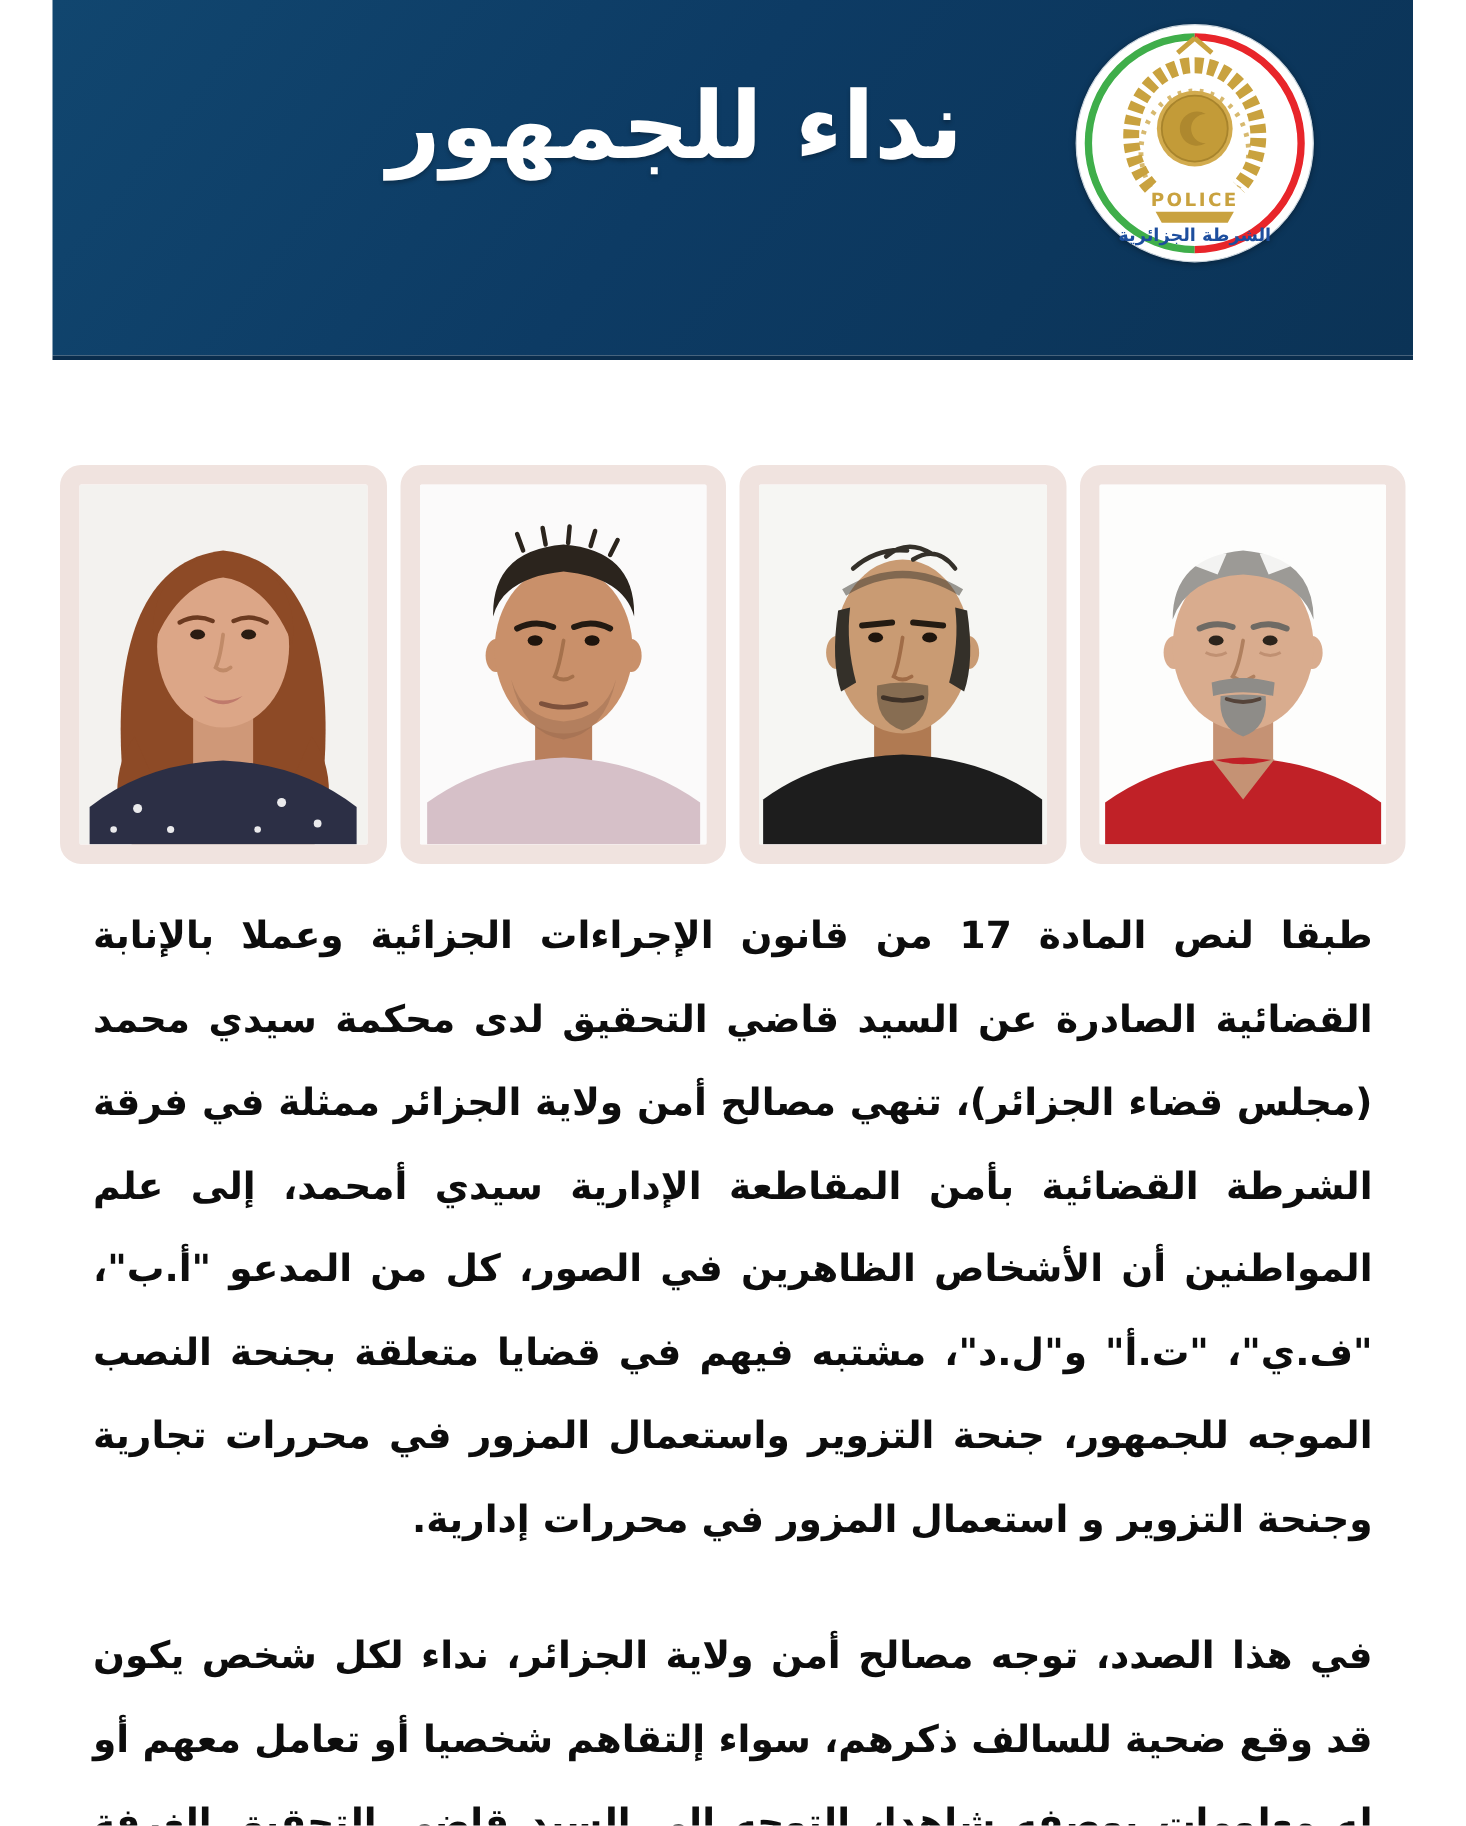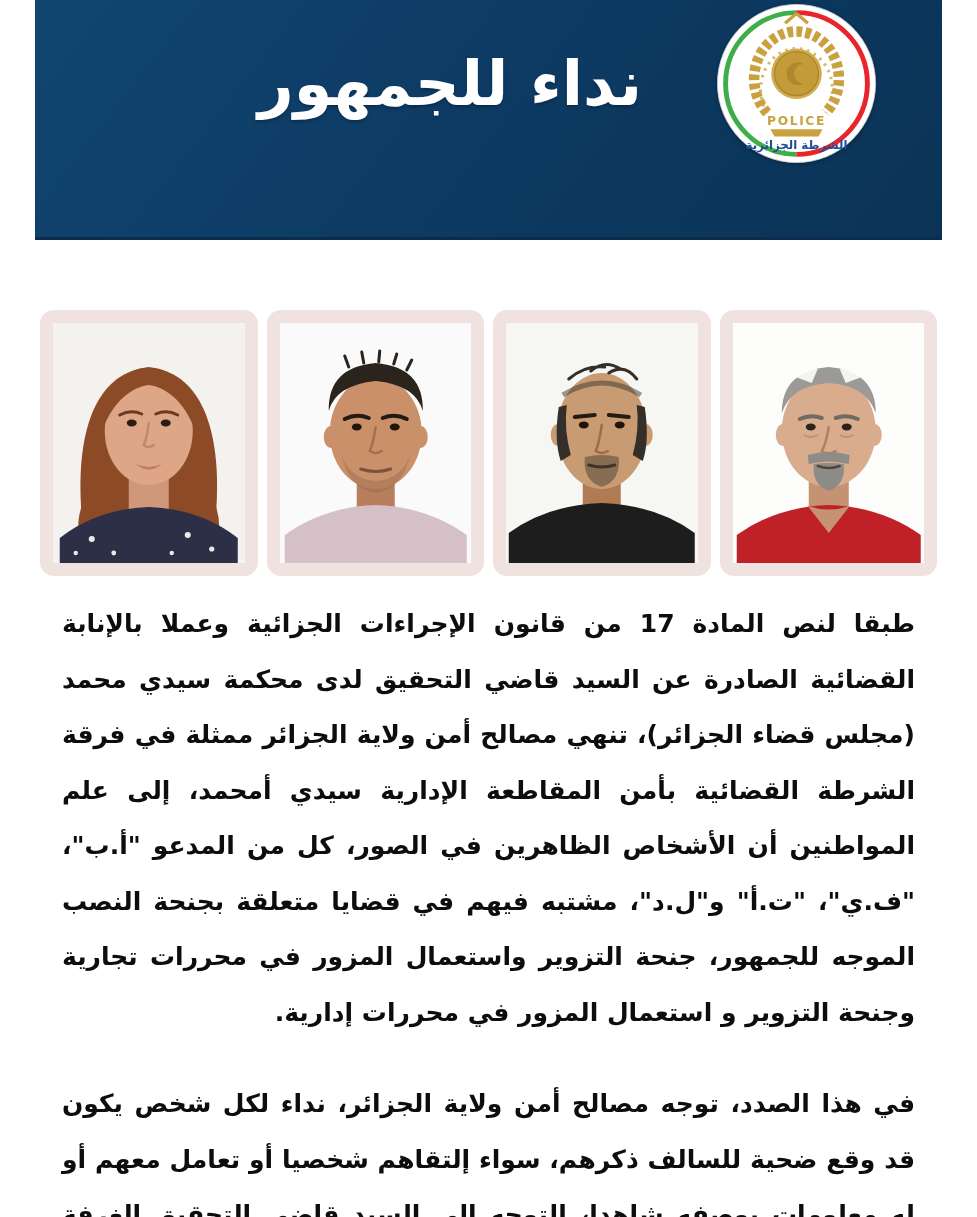--- a/index.html
+++ b/index.html
@@ -12,21 +12,21 @@
     background:linear-gradient(128deg,#11466f 0%,var(--c-banner,#0d3b64) 46%,#0b3356 100%);
     border-bottom:3px solid var(--c-banner_edge,#0a2d4d);
     box-sizing:border-box;
   }
   .banner-title{
     position:absolute;top:34px;left:415px;transform:translateX(-50%);
     margin:0;color:var(--c-title,#ffffff);font-size:62px;font-weight:bold;
     white-space:nowrap;letter-spacing:0;line-height:1.6;
     text-shadow:0 2px 3px rgba(0,0,0,.25);
   }
-  .logo{position:absolute;top:2px;right:64px;width:163px;height:163px;}
+  .logo{position:absolute;top:14px;right:64px;width:163px;height:163px;}
   .logo svg{display:block;width:100%;height:100%;filter:drop-shadow(0 1px 2px rgba(0,0,0,.35));}
 
   
   .photos{margin:70px 40px 0;display:flex;gap:9px;}
   .photo-card{
     flex:1;height:266px;box-sizing:border-box;margin:0;
     border:13px solid var(--c-photo_frame,#f0e3df);border-radius:14px;
     background:#ffffff;overflow:hidden;
   }
   .photo-card svg{display:block;width:100%;height:100%;}

